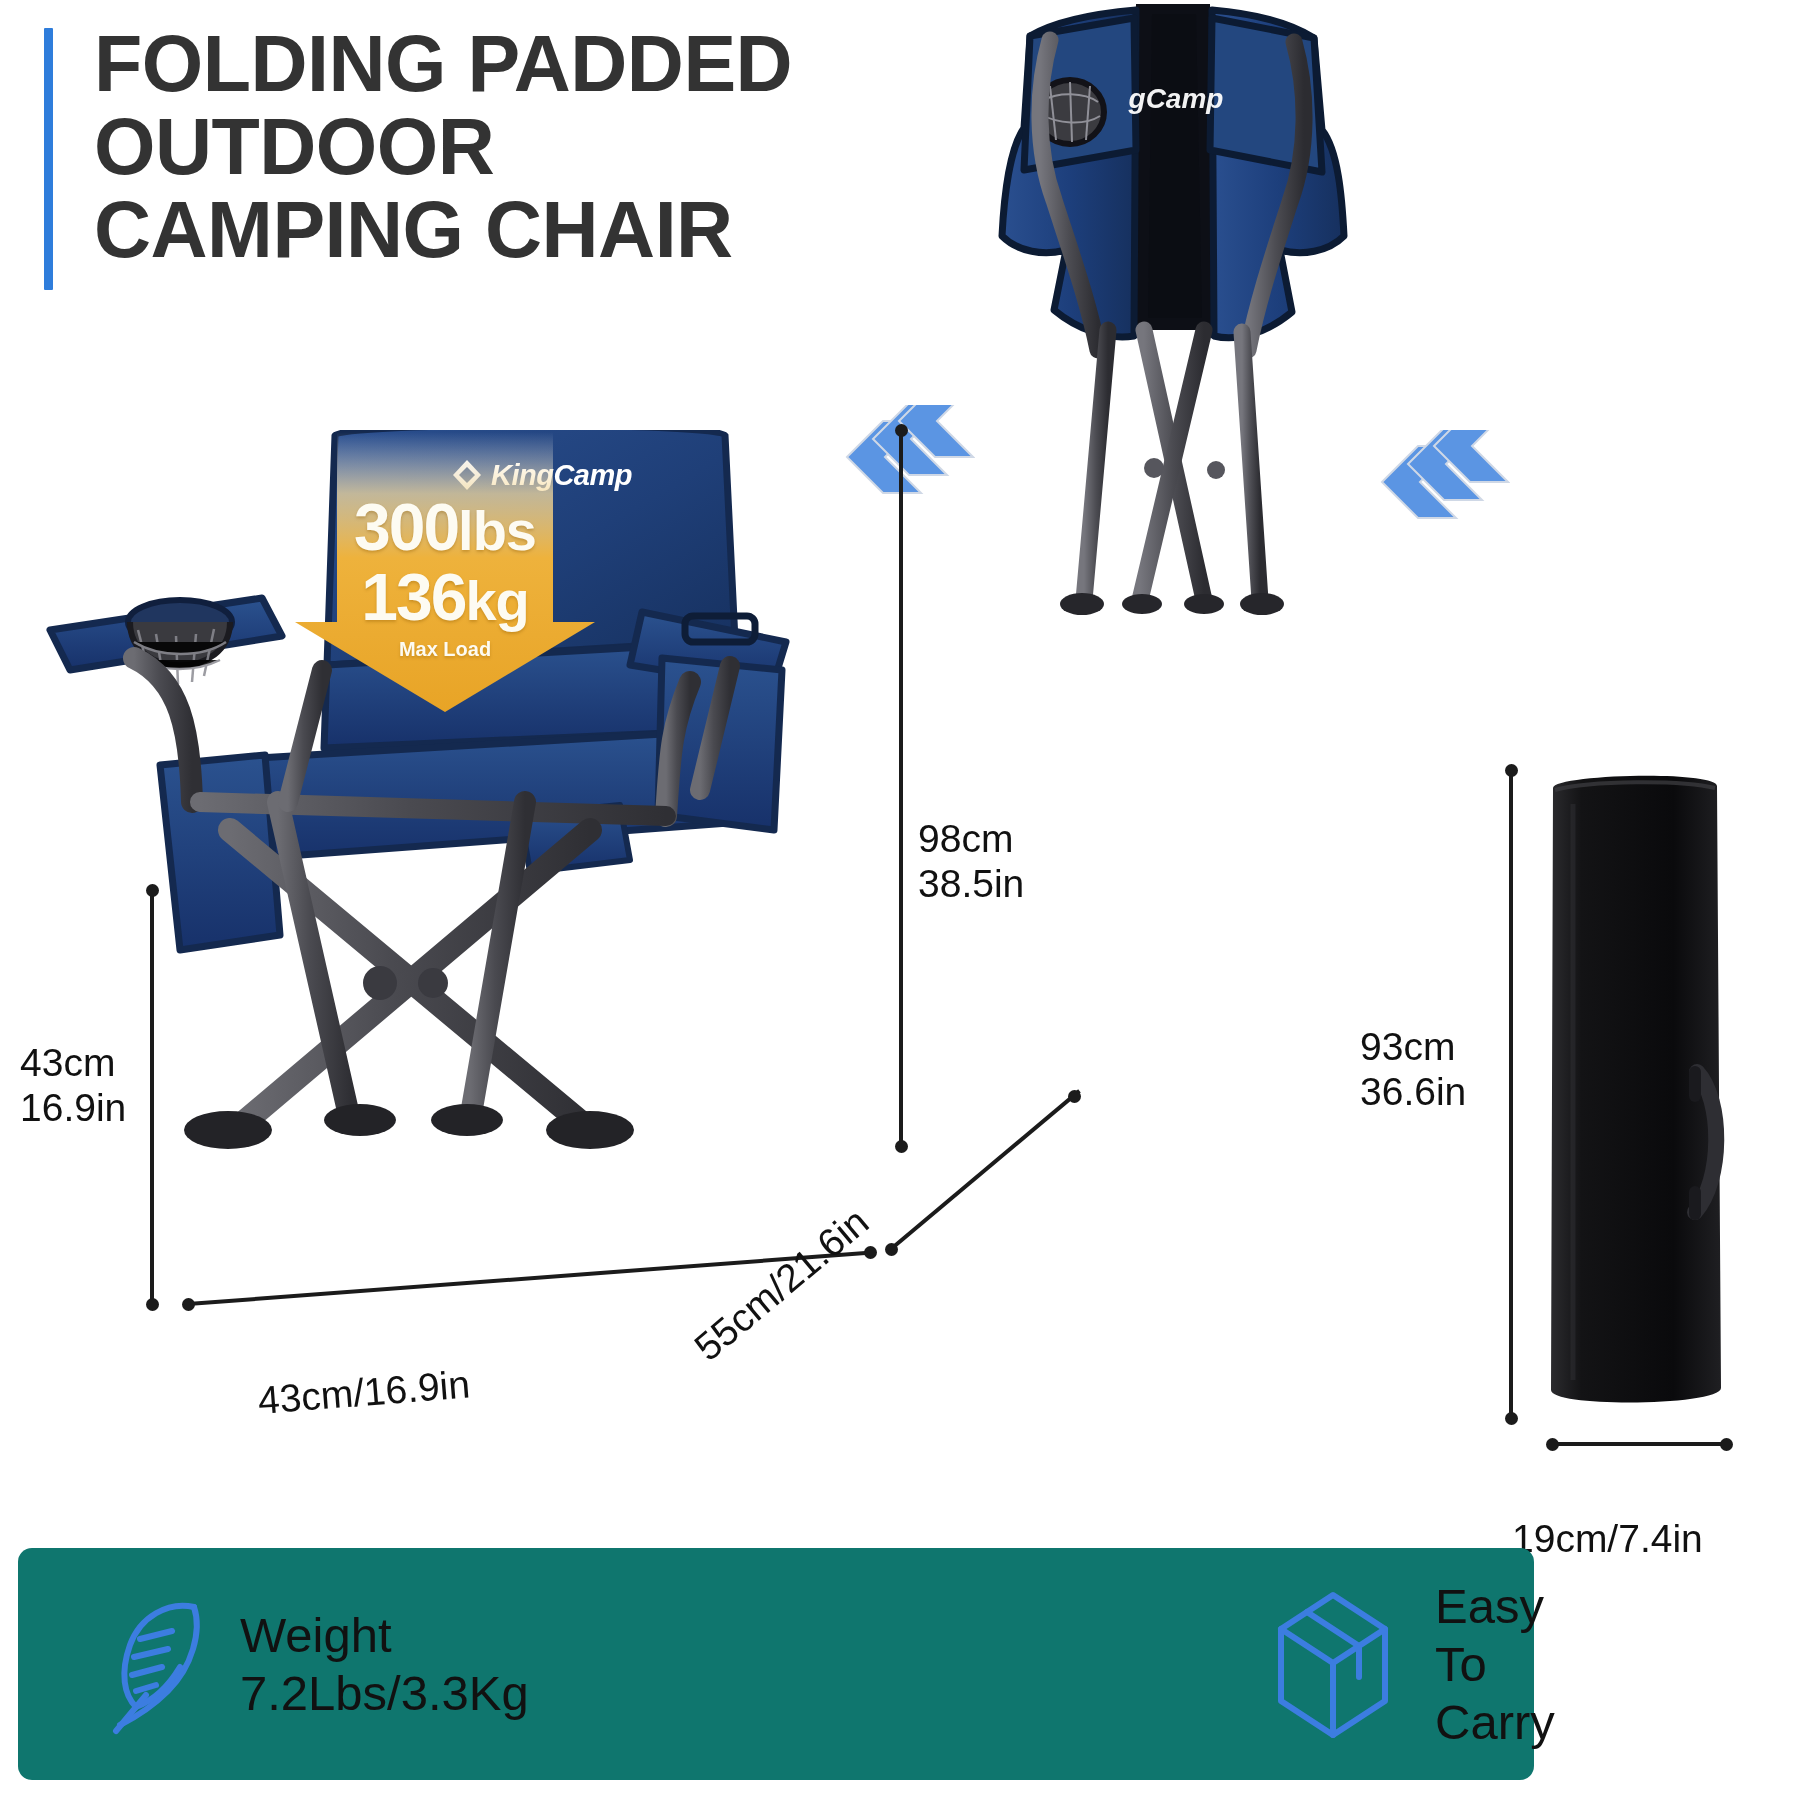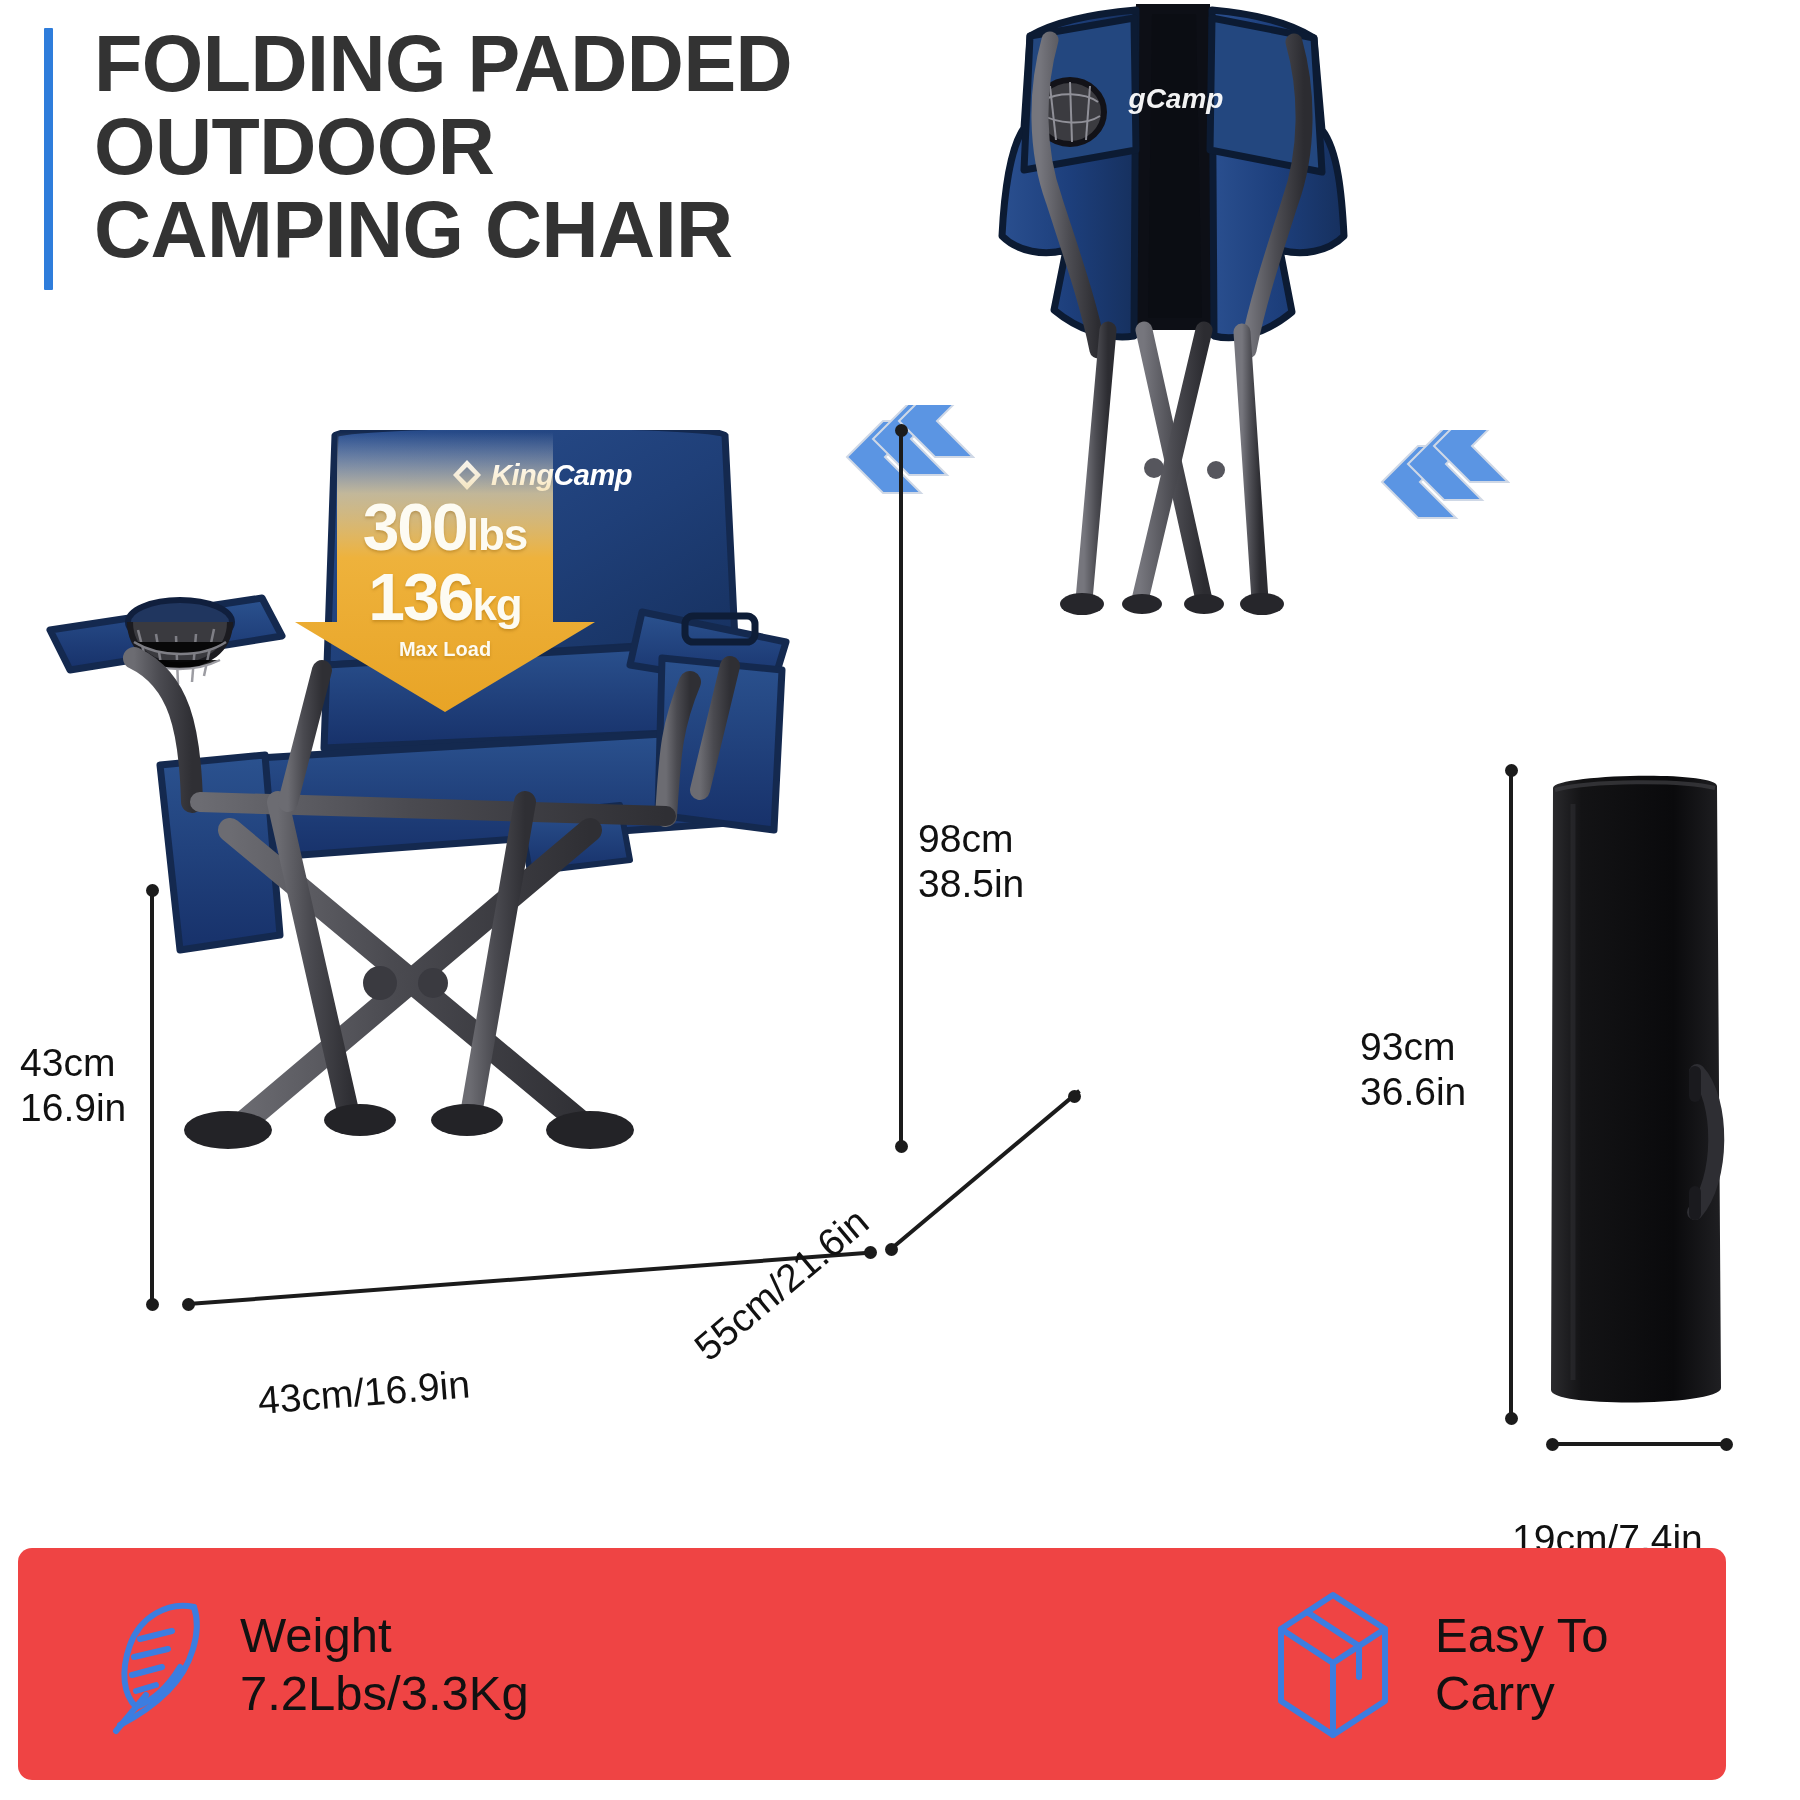--- a/index.html
+++ b/index.html
@@ -40,35 +40,35 @@
   
   #maxload-badge{position:absolute;left:295px;top:432px;width:300px;height:280px;}
   #maxload-badge svg{position:absolute;left:0;top:0;}
   .ml-txt{
     position:absolute;color:#fdfbf2;font-weight:bold;text-align:center;
     width:100%;text-shadow:0 2px 3px rgba(140,90,0,.35);
   }
   #ml-line1{top:62px;font-size:66px;line-height:66px;letter-spacing:-2px;}
   #ml-line2{top:132px;font-size:66px;line-height:66px;letter-spacing:-2px;}
   #ml-line3{top:204px;font-size:20px;line-height:26px;font-weight:bold;}
-  .ml-sm{font-size:44px;letter-spacing:-1px;}
+  .ml-sm{font-size:56px;letter-spacing:-1px;}
 
   
   .chevrons{position:absolute;}
 
   
   #chair-folded{position:absolute;left:958px;top:0px;width:420px;height:640px;}
 
   
   #carry-bag{position:absolute;left:1545px;top:760px;width:180px;height:660px;}
 
   
   #feature-bar{
-    position:absolute;left:18px;top:1548px;width:1708px;height:232px;
-    background:#ef4444;border-radius:14px;
+    position:absolute;left:18px;top:1548px;width:1516px;height:232px;
+    background:#0f766e;border-radius:14px;
   }
   .feature{position:absolute;top:34px;height:164px;display:flex;align-items:center;}
   .feature .ficon{width:120px;height:150px;flex:0 0 auto;display:flex;align-items:center;justify-content:center;}
   .feature .flabel{
     margin-left:22px;font-size:49px;line-height:58px;color:#111;white-space:pre-line;font-weight:normal;
   }
   #feature-0{left:80px;}
   #feature-1{left:660px;}
   #feature-2{left:1255px;gap:20px;}
 </style>

